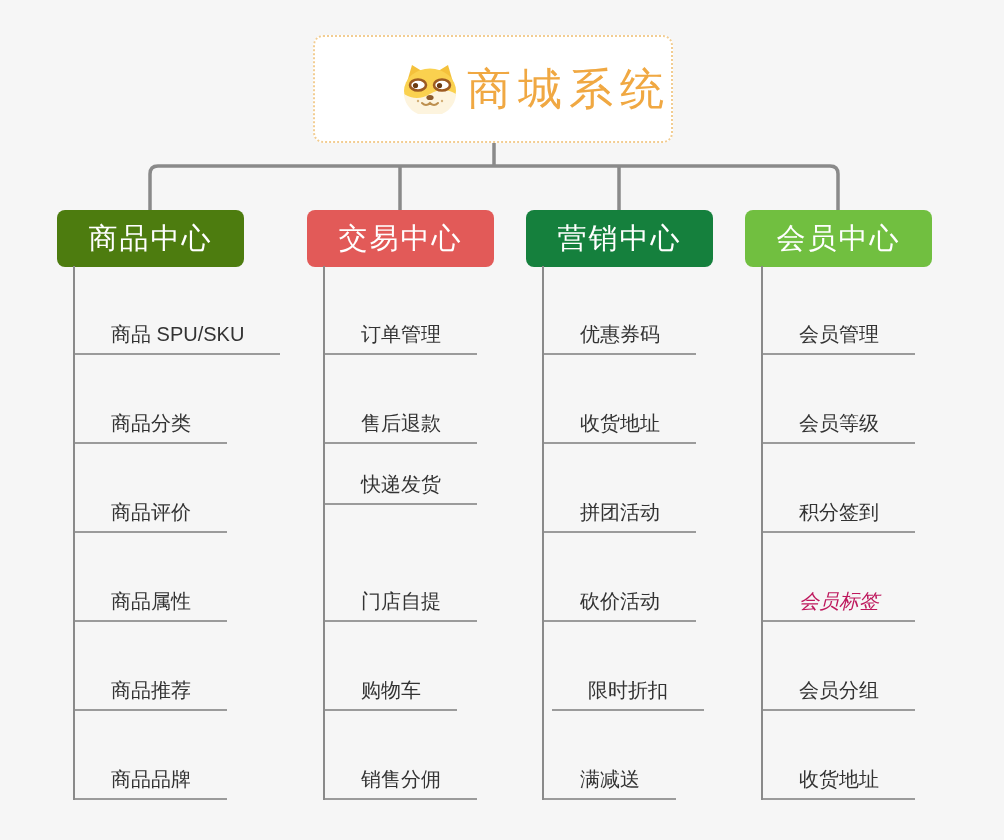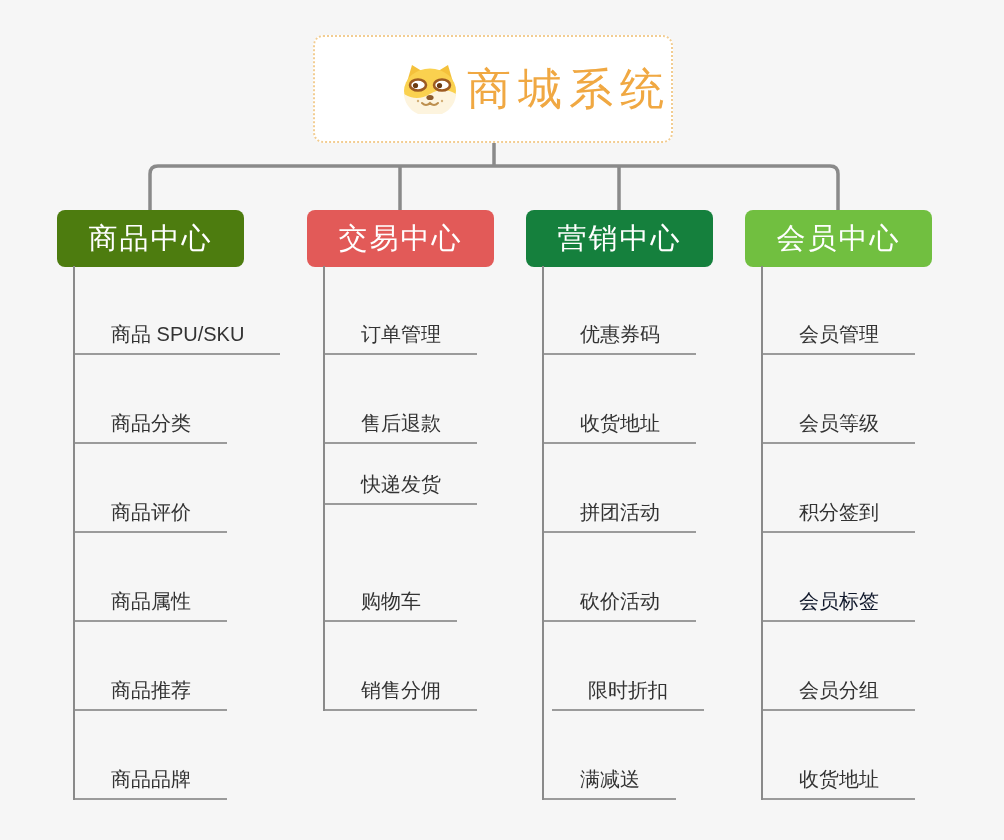--- a/index.html
+++ b/index.html
@@ -134,20 +134,23 @@
         <div class="leaf-row" style="height: 89px;">
           <span class="leaf-label" style="color: rgb(51, 51, 51); border-bottom-color: rgb(155, 155, 155);">订单管理</span>
         </div>
         <div class="leaf-row" style="height: 89px;">
           <span class="leaf-label" style="color: rgb(51, 51, 51); border-bottom-color: rgb(155, 155, 155);">售后退款</span>
         </div>
         <div class="leaf-row" style="height: 89px; align-items: center;">
           <span class="leaf-label" style="color: rgb(51, 51, 51); border-bottom-color: rgb(155, 155, 155);">快递发货</span>
         </div>
         <div class="leaf-row" style="height: 89px;">
+          <span class="leaf-label" style="color: rgb(51, 51, 51); border-bottom-color: rgb(155, 155, 155);">门店自提</span>
+        </div>
+        <div class="leaf-row" style="height: 89px;">
           <span class="leaf-label" style="color: rgb(51, 51, 51); border-bottom-color: rgb(155, 155, 155);">购物车</span>
         </div>
         <div class="leaf-row" style="height: 89px;">
           <span class="leaf-label" style="color: rgb(51, 51, 51); border-bottom-color: rgb(155, 155, 155);">销售分佣</span>
         </div>
       </div>
       <div class="branch-box" style="left: 526px; top: 210px; width: 187px; height: 57px; background: #15803d;">营销中心</div>
       <div class="children" style="left: 542px; top: 266px; border-left-color: rgb(138, 138, 138);">
         <div class="leaf-row" style="height: 89px;">
           <span class="leaf-label" style="color: rgb(51, 51, 51); border-bottom-color: rgb(155, 155, 155);">优惠券码</span>
@@ -173,21 +176,21 @@
         <div class="leaf-row" style="height: 89px;">
           <span class="leaf-label" style="color: rgb(51, 51, 51); border-bottom-color: rgb(155, 155, 155);">会员管理</span>
         </div>
         <div class="leaf-row" style="height: 89px;">
           <span class="leaf-label" style="color: rgb(51, 51, 51); border-bottom-color: rgb(155, 155, 155);">会员等级</span>
         </div>
         <div class="leaf-row" style="height: 89px;">
           <span class="leaf-label" style="color: rgb(51, 51, 51); border-bottom-color: rgb(155, 155, 155);">积分签到</span>
         </div>
         <div class="leaf-row" style="height: 89px;">
-          <span class="leaf-label" style="color: #0f172a; border-bottom-color: rgb(155, 155, 155);">会员标签</span>
+          <span class="leaf-label" style="color: #be185d; border-bottom-color: rgb(155, 155, 155); font-style: italic;">会员标签</span>
         </div>
         <div class="leaf-row" style="height: 89px;">
           <span class="leaf-label" style="color: rgb(51, 51, 51); border-bottom-color: rgb(155, 155, 155);">会员分组</span>
         </div>
         <div class="leaf-row" style="height: 89px;">
           <span class="leaf-label" style="color: rgb(51, 51, 51); border-bottom-color: rgb(155, 155, 155);">收货地址</span>
         </div>
       </div>
     </div>
 

